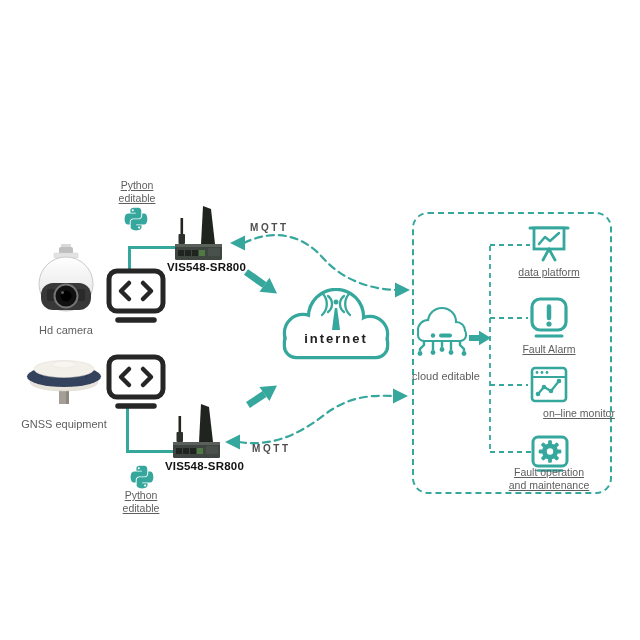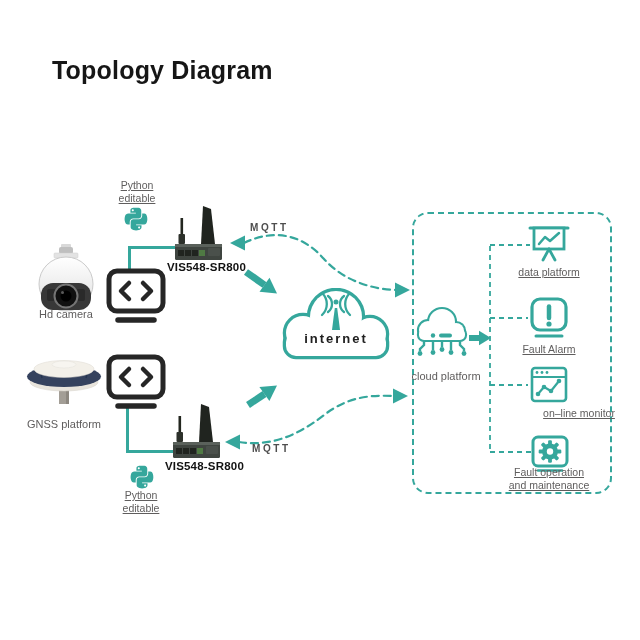--- a/index.html
+++ b/index.html
@@ -15,21 +15,20 @@
   .teal-line{background:#35a79c;}
   .dashed-box{border:2px dashed #35a79c;border-radius:16px;}
   svg{display:block;}
   .overlay{pointer-events:none;}
 </style>
 </head>
 <body>
 
 <div id="canvas">
 
-  <div class="abs title" style="left:52px;top:56px;">Topology Diagram</div>
 
   <div class="abs teal-line" style="left:128px;top:246px;width:52px;height:3px;"></div>
   <div class="abs teal-line" style="left:128px;top:246px;width:3px;height:26px;"></div>
   <div class="abs teal-line" style="left:126px;top:406px;width:3px;height:47px;"></div>
   <div class="abs teal-line" style="left:126px;top:450px;width:56px;height:3px;"></div>
 
   <svg class="abs overlay" style="left:0;top:0;" width="640" height="640" viewBox="0 0 640 640">
     <g stroke="#35a79c" stroke-width="2.2" fill="none" stroke-dasharray="7 5" stroke-linecap="round">
       <path d="M 244 243 C 275 228 303 235 324 259 C 341 278 367 289 396 290"></path>
       <path d="M 239 442 C 270 447 297 436 324 415 C 349 396 371 395 394 396"></path>
@@ -104,21 +103,21 @@
     <rect x="25" y="3" width="14" height="7" rx="2" fill="#bfbfbf"></rect>
     <rect x="20" y="9" width="24" height="5" rx="1" fill="#e3e3e3" stroke="#cfcfcf" stroke-width="0.5"></rect>
     <circle cx="32" cy="40" r="27" fill="url(#domeg)" stroke="#cacaca" stroke-width="1"></circle>
     <rect x="7" y="39" width="50" height="27" rx="12" fill="#383838"></rect>
     <rect x="13" y="45" width="9" height="12" rx="2" fill="#2a2a2a"></rect>
     <rect x="42" y="45" width="9" height="12" rx="2" fill="#2a2a2a"></rect>
     <circle cx="32" cy="52" r="11.5" fill="#101010" stroke="#757575" stroke-width="2"></circle>
     <circle cx="32" cy="52" r="5.5" fill="#000000"></circle>
     <circle cx="28.5" cy="48.5" r="1.5" fill="#5a5a5a"></circle>
   </svg>
-  <div class="abs glabel" style="left:26px;top:308px;width:80px;">Hd camera</div>
+  <div class="abs glabel" style="left:26px;top:324px;width:80px;">Hd camera</div>
 
   <svg class="abs" style="left:104px;top:352px;" width="64" height="58" viewBox="0 0 64 58">
     <rect x="5" y="5" width="54" height="40" rx="8" fill="#ffffff" stroke="#262626" stroke-width="5"></rect>
     <g stroke="#262626" stroke-width="4.5" fill="none" stroke-linecap="round" stroke-linejoin="round">
       <polyline points="25,17 17,25 25,33"></polyline>
       <polyline points="39,17 47,25 39,33"></polyline>
     </g>
     <line x1="14" y1="54" x2="50" y2="54" stroke="#262626" stroke-width="5.5" stroke-linecap="round"></line>
   </svg>
 
@@ -130,21 +129,21 @@
     <g stroke="#243450" stroke-width="1.4">
       <line x1="18" y1="14" x2="20" y2="22"></line>
         <line x1="30" y1="12" x2="31" y2="21"></line>
       <line x1="42" y1="11" x2="42" y2="20"></line>
         <line x1="54" y1="12" x2="53" y2="21"></line>
       <line x1="66" y1="14" x2="64" y2="22"></line>
     </g>
     <ellipse cx="42" cy="13" rx="30" ry="8.5" fill="#f3f0e9" stroke="#ddd9d1" stroke-width="0.5"></ellipse>
     <ellipse cx="42" cy="8.5" rx="12" ry="3.5" fill="#f7f5f0" stroke="#e3e0da" stroke-width="0.5"></ellipse>
   </svg>
-  <div class="abs glabel" style="left:14px;top:418px;width:100px;">GNSS platform</div>
+  <div class="abs glabel" style="left:14px;top:418px;width:100px;">GNSS equipment</div>
 
   <svg class="abs" style="left:168px;top:404px;" width="60" height="56" viewBox="0 0 60 56">
     <polygon points="33,0 41,3 45,38 31,38" fill="#20241f"></polygon>
     <rect x="10.5" y="12" width="2.6" height="22" fill="#23261f"></rect>
     <rect x="8.5" y="28" width="6.5" height="10" rx="1" fill="#2c302a"></rect>
     <rect x="5" y="38" width="47" height="16" rx="1.5" fill="#3f4540"></rect>
     <rect x="5" y="38" width="47" height="3" fill="#5a615b"></rect>
     <rect x="8" y="44" width="6" height="6" fill="#20241f"></rect>
     <rect x="15" y="44" width="6" height="6" fill="#20241f"></rect>
     <rect x="22" y="44" width="6" height="6" fill="#20241f"></rect>
@@ -214,21 +213,21 @@
         <path d="M48 36 v5 l4 4 v2"></path>
     </g>
     <g fill="#35a79c">
       <circle cx="8" cy="49.5" r="2.4"></circle>
         <circle cx="21" cy="48.5" r="2.4"></circle>
         <circle cx="30" cy="45.5" r="2.4"></circle>
       <circle cx="39" cy="48.5" r="2.4"></circle>
         <circle cx="52" cy="49.5" r="2.4"></circle>
     </g>
   </svg>
-  <div class="abs glabel" style="left:403px;top:370px;width:86px;">cloud platform</div>
+  <div class="abs glabel" style="left:403px;top:370px;width:86px;">cloud editable</div>
 
   <div>
     <svg class="abs" style="left:528px;top:225px;" width="42" height="40" viewBox="0 0 42 40">
       <line x1="2" y1="3" x2="40" y2="3" stroke="#35a79c" stroke-width="3" stroke-linecap="round"></line>
       <rect x="6" y="3" width="30" height="21" fill="#ffffff" stroke="#35a79c" stroke-width="2.8"></rect>
       <polyline points="11,19 17,12 22,16 31,8" fill="none" stroke="#35a79c" stroke-width="2.5" stroke-linecap="round" stroke-linejoin="round"></polyline>
       <g stroke="#35a79c" stroke-width="2.8" stroke-linecap="round">
         <line x1="21" y1="24" x2="15" y2="35"></line>
           <line x1="21" y1="24" x2="27" y2="35"></line>
       </g>

